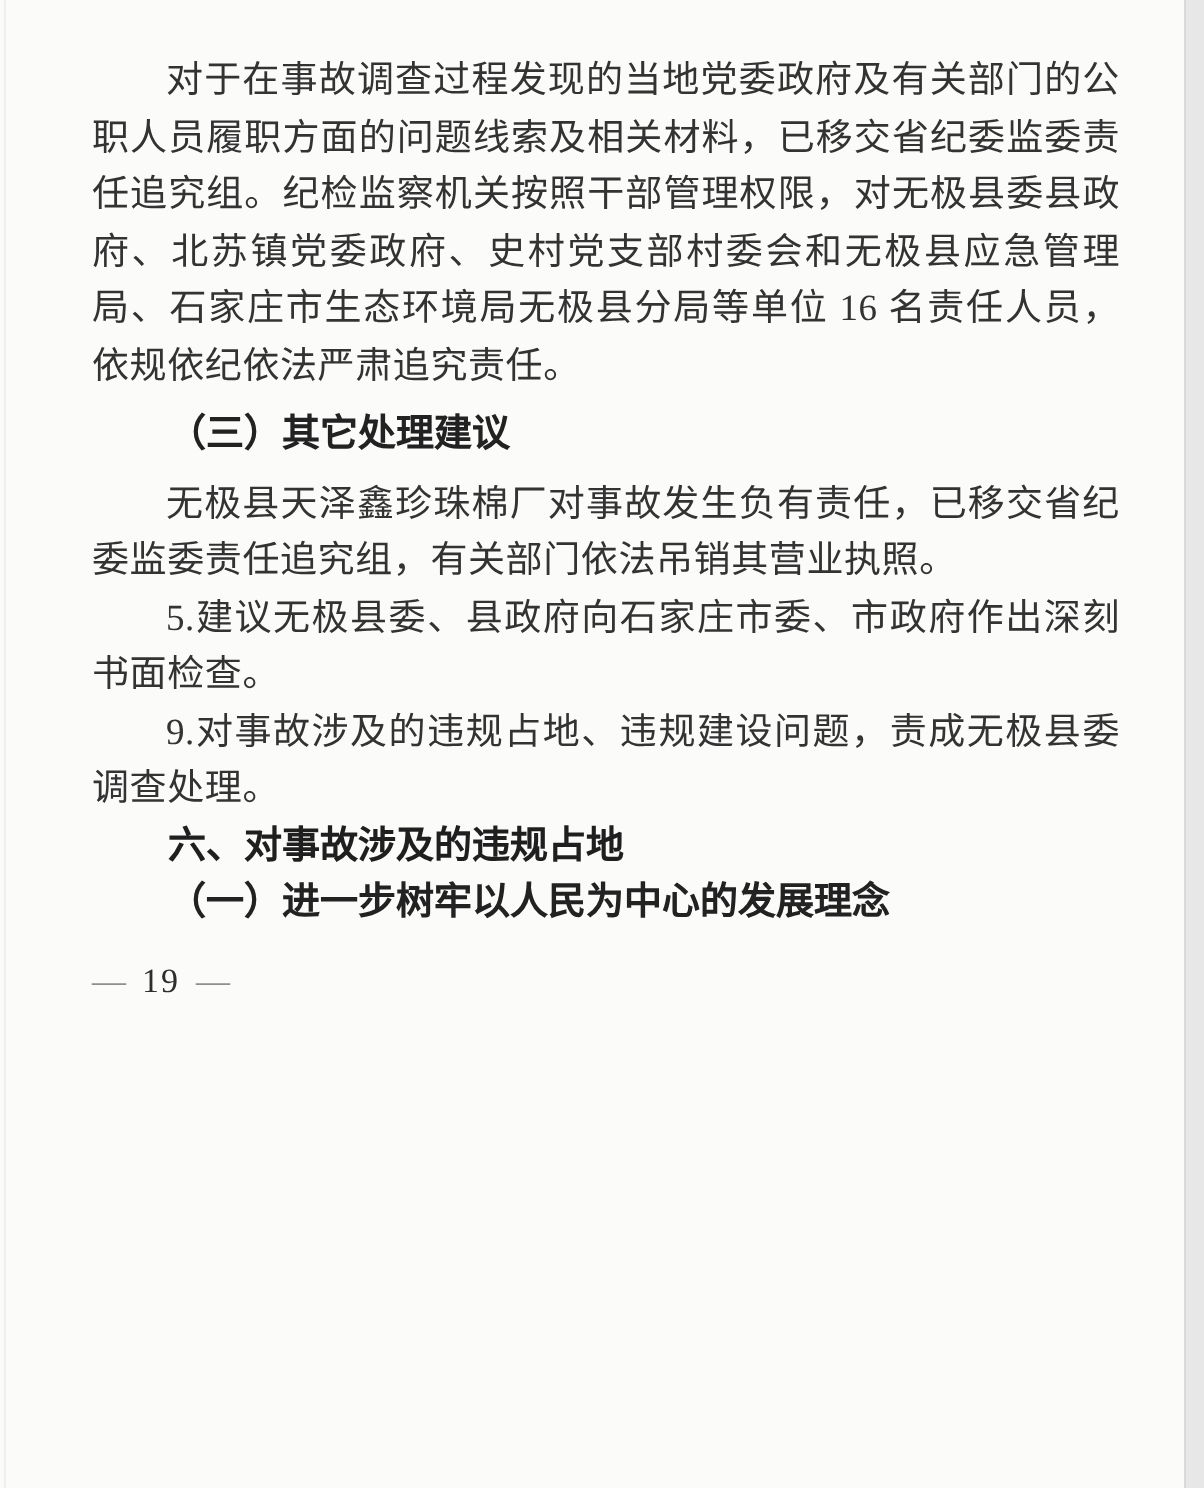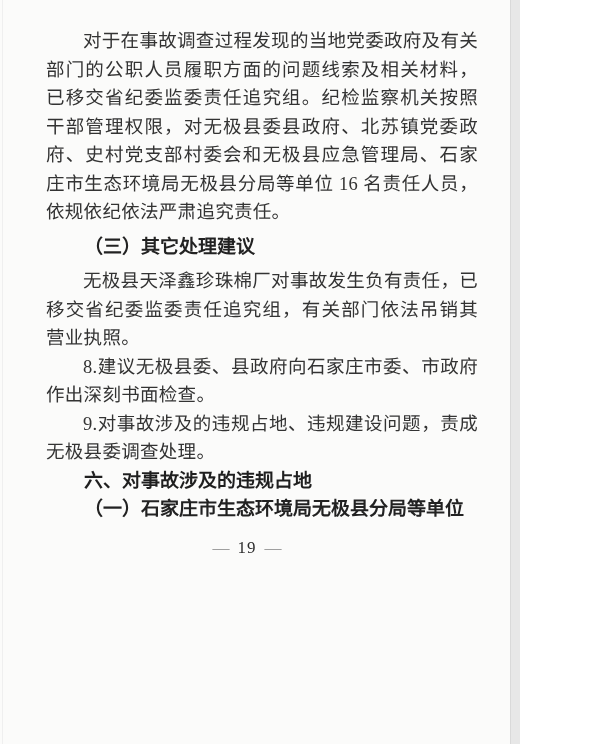--- a/index.html
+++ b/index.html
@@ -1,18 +1,18 @@
 <!DOCTYPE html>
 <html lang="zh-CN"><head>
 <meta charset="utf-8">
 <style>
   html, body { margin: 0; padding: 0; background: #ffffff; }
   .page {
     position: relative;
-    width: 520px;
+    width: 602px;
     height: 744px;
     background: #fbfbfa;
     overflow: hidden;
     font-family: "Liberation Serif", "DejaVu Serif", serif;
   }
   .edge-right {
     position: absolute; top: 0; right: 0;
     width: 9px; height: 100%;
     background: #e7e7e7;
     border-left: 1px solid #d9d9d9;
@@ -49,42 +49,42 @@
     margin: 0;
     font-weight: bold;
     color: #1f1f1f;
     text-indent: 2em;
     font-size: 19px;
     line-height: 28.5px;
     font-family: "Liberation Sans", "DejaVu Sans", sans-serif;
   }
   .footer {
     margin-top: 10px;
-    text-align: center;
+    text-align: left;
     padding-right: 30px;
     font-size: 17px;
     color: #2e2e2e;
     line-height: 28.5px;
   }
   .footer .dash { color: #8f8f8f; }
   .footer .num { margin: 0 8px; letter-spacing: 1px; }
 </style>
 </head>
 <body>
 
 <div class="page">
   <div class="edge-left"></div>
   <div class="edge-right"></div>
 
   <div class="content">
     <p class="body">对于在事故调查过程发现的当地党委政府及有关部门的公职人员履职方面的问题线索及相关材料，已移交省纪委监委责任追究组。纪检监察机关按照干部管理权限，对无极县委县政府、北苏镇党委政府、史村党支部村委会和无极县应急管理局、石家庄市生态环境局无极县分局等单位 16 名责任人员，依规依纪依法严肃追究责任。</p>
     <p class="h-kai spaced">（三）其它处理建议</p>
     <p class="body">无极县天泽鑫珍珠棉厂对事故发生负有责任，已移交省纪委监委责任追究组，有关部门依法吊销其营业执照。</p>
-    <p class="body">8.建议无极县委、县政府向石家庄市委、市政府作出深刻书面检查。</p>
+    <p class="body">5.建议无极县委、县政府向石家庄市委、市政府作出深刻书面检查。</p>
     <p class="body">9.对事故涉及的违规占地、违规建设问题，责成无极县委调查处理。</p>
     <p class="h-hei">六、对事故涉及的违规占地</p>
-    <p class="h-kai">（一）石家庄市生态环境局无极县分局等单位</p>
+    <p class="h-kai">（一）进一步树牢以人民为中心的发展理念</p>
 
     <div class="footer">
       <span class="dash">—</span><span class="num">19</span><span class="dash">—</span>
     </div>
   </div>
 </div>
 
 </body></html>

